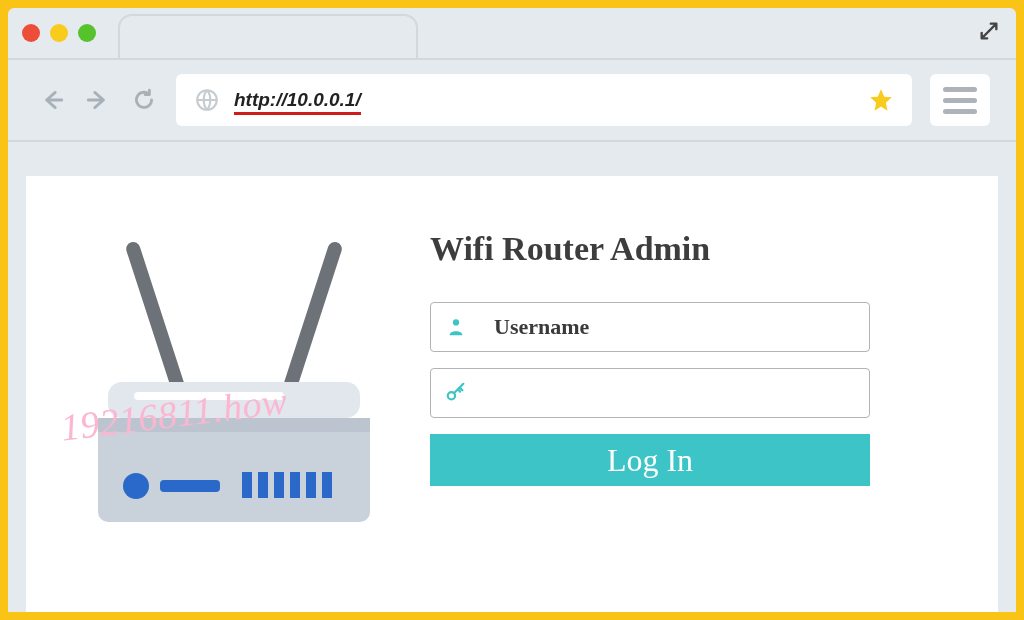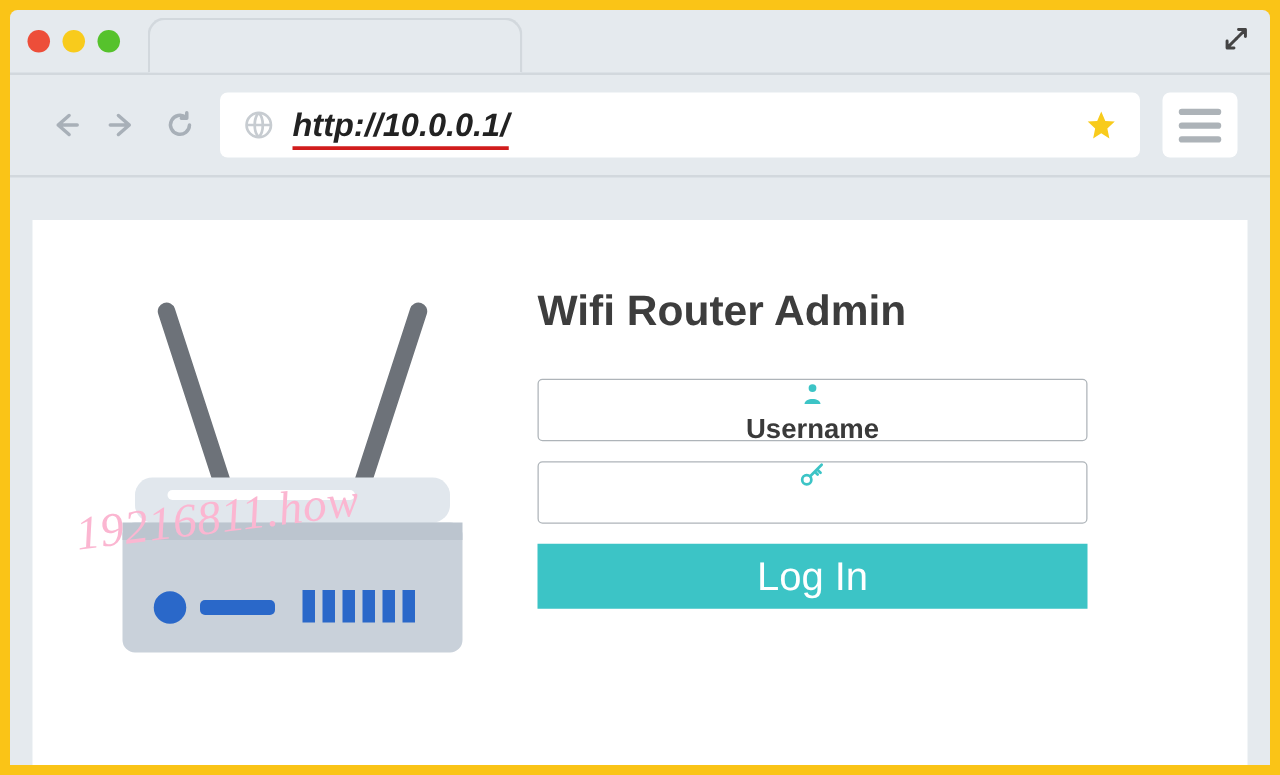--- a/index.html
+++ b/index.html
@@ -68,21 +68,21 @@
     border-radius: 6px;
     display: flex;
     align-items: center;
     padding: 0 18px;
     gap: 14px;
     position: relative;
   }
   .globe-icon { width: 26px; height: 26px; flex-shrink:0; }
   .url-wrap { position: relative; }
   .url-text {
-    font-size: 26px;
+    font-size: 19px;
     font-weight: 700;
     font-style: italic;
     color: #222;
   }
   .url-underline {
     position:absolute; left:0; right:0; bottom:-4px;
     height: 3px; background:#d11c1c;
   }
   .star-icon { width:26px; height:26px; margin-left:auto; flex-shrink:0; }
   .menu-btn {
@@ -116,38 +116,38 @@
     font-style: italic;
     color:#fbb6d1;
     transform: rotate(-7deg);
     pointer-events:none;
     letter-spacing: 0.5px;
   }
   
   .login-panel {
     margin-left: 36px;
     width: 440px;
+    font-family: Liberation Serif, serif;
   }
   .login-panel h1 {
     font-size: 34px;
     font-weight: 700;
     color:#3d3d3d;
     margin: 14px 0 34px 0;
   }
   .input-row {
     height: 50px;
     border:1px solid #aeb4b9;
     border-radius:4px;
     display:flex;
     align-items:center;
     padding: 0 14px;
-    gap: 4px;
+    gap: 27px;
     margin-bottom: 16px;
     background:#fff;
-    flex-direction:column;
   }
   .input-row .inp-icon { width:22px; height:22px; flex-shrink:0; }
   .input-row .inp-label {
     font-size: 22px;
     font-weight: 700;
     color:#3a3a3a;
   }
   .login-btn {
     width:100%; height:52px;
     background:#3cc4c6;

